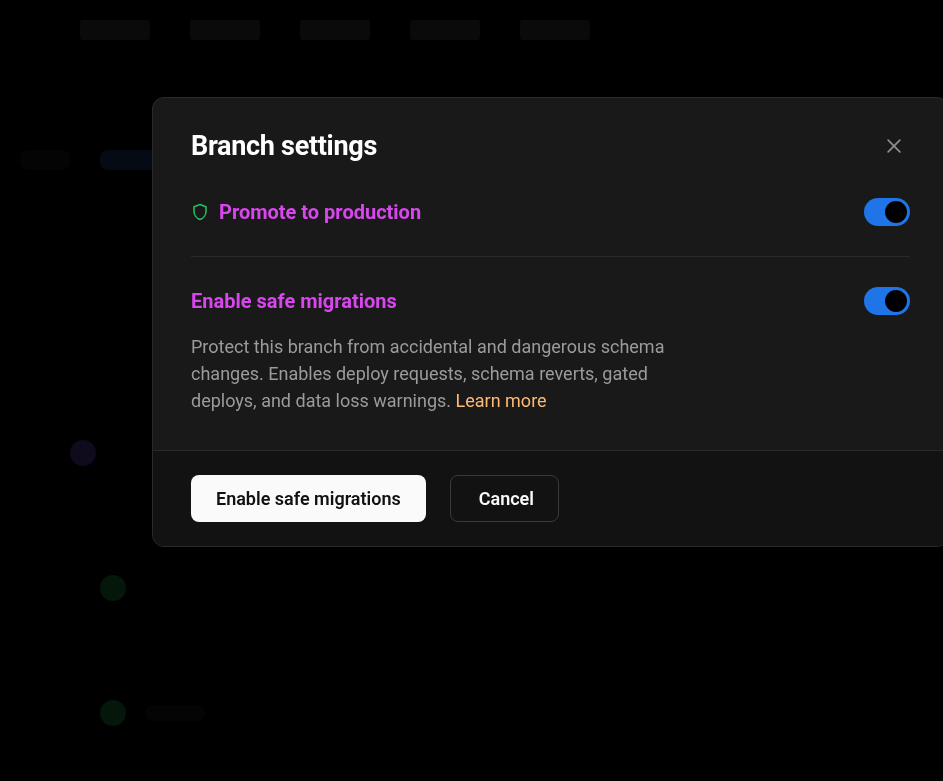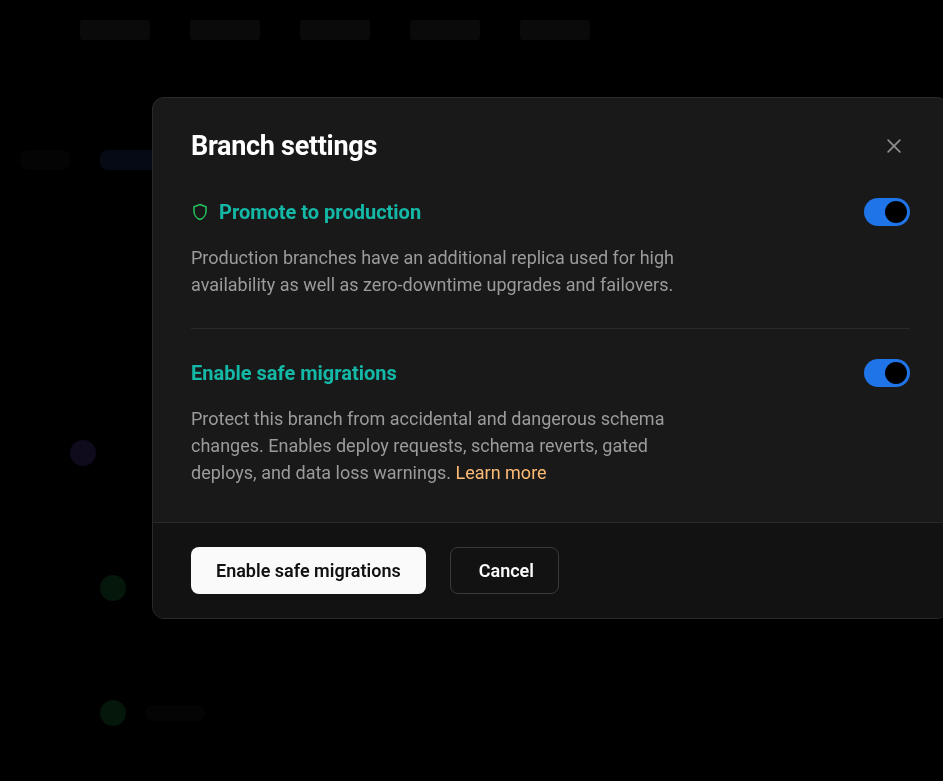--- a/index.html
+++ b/index.html
@@ -84,21 +84,21 @@
       justify-content: space-between;
       align-items: center;
       gap: 20px;
     }
     .section-heading {
       display: flex;
       align-items: center;
       gap: 10px;
       font-size: 20px;
       font-weight: 700;
-      color: #14b8a6;
+      color: #d946ef;
     }
     .shield-icon {
       width: 18px;
       height: 20px;
     }
     .section-desc {
       margin-top: 18px;
       font-size: 18px;
       line-height: 1.5;
       color: #9b9b9b;
@@ -206,21 +206,20 @@
       <div class="section-heading">
         <svg class="shield-icon" viewBox="0 0 24 24" fill="none" stroke="#22c55e" stroke-width="2">
           <path d="M12 2 L20 5 V11 C20 16 16.5 20.5 12 22 C7.5 20.5 4 16 4 11 V5 Z"></path>
         </svg>
         <span>Promote to production</span>
       </div>
       <button class="toggle">
         <span class="toggle-knob"></span>
       </button>
     </div>
-    <p class="section-desc">Production branches have an additional replica used for high availability as well as zero-downtime upgrades and failovers.</p>
   </div>
 
   <div class="divider"></div>
 
   <div class="section-2">
     <div class="section-row">
       <div class="section-heading">
         <span>Enable safe migrations</span>
       </div>
       <button class="toggle">

